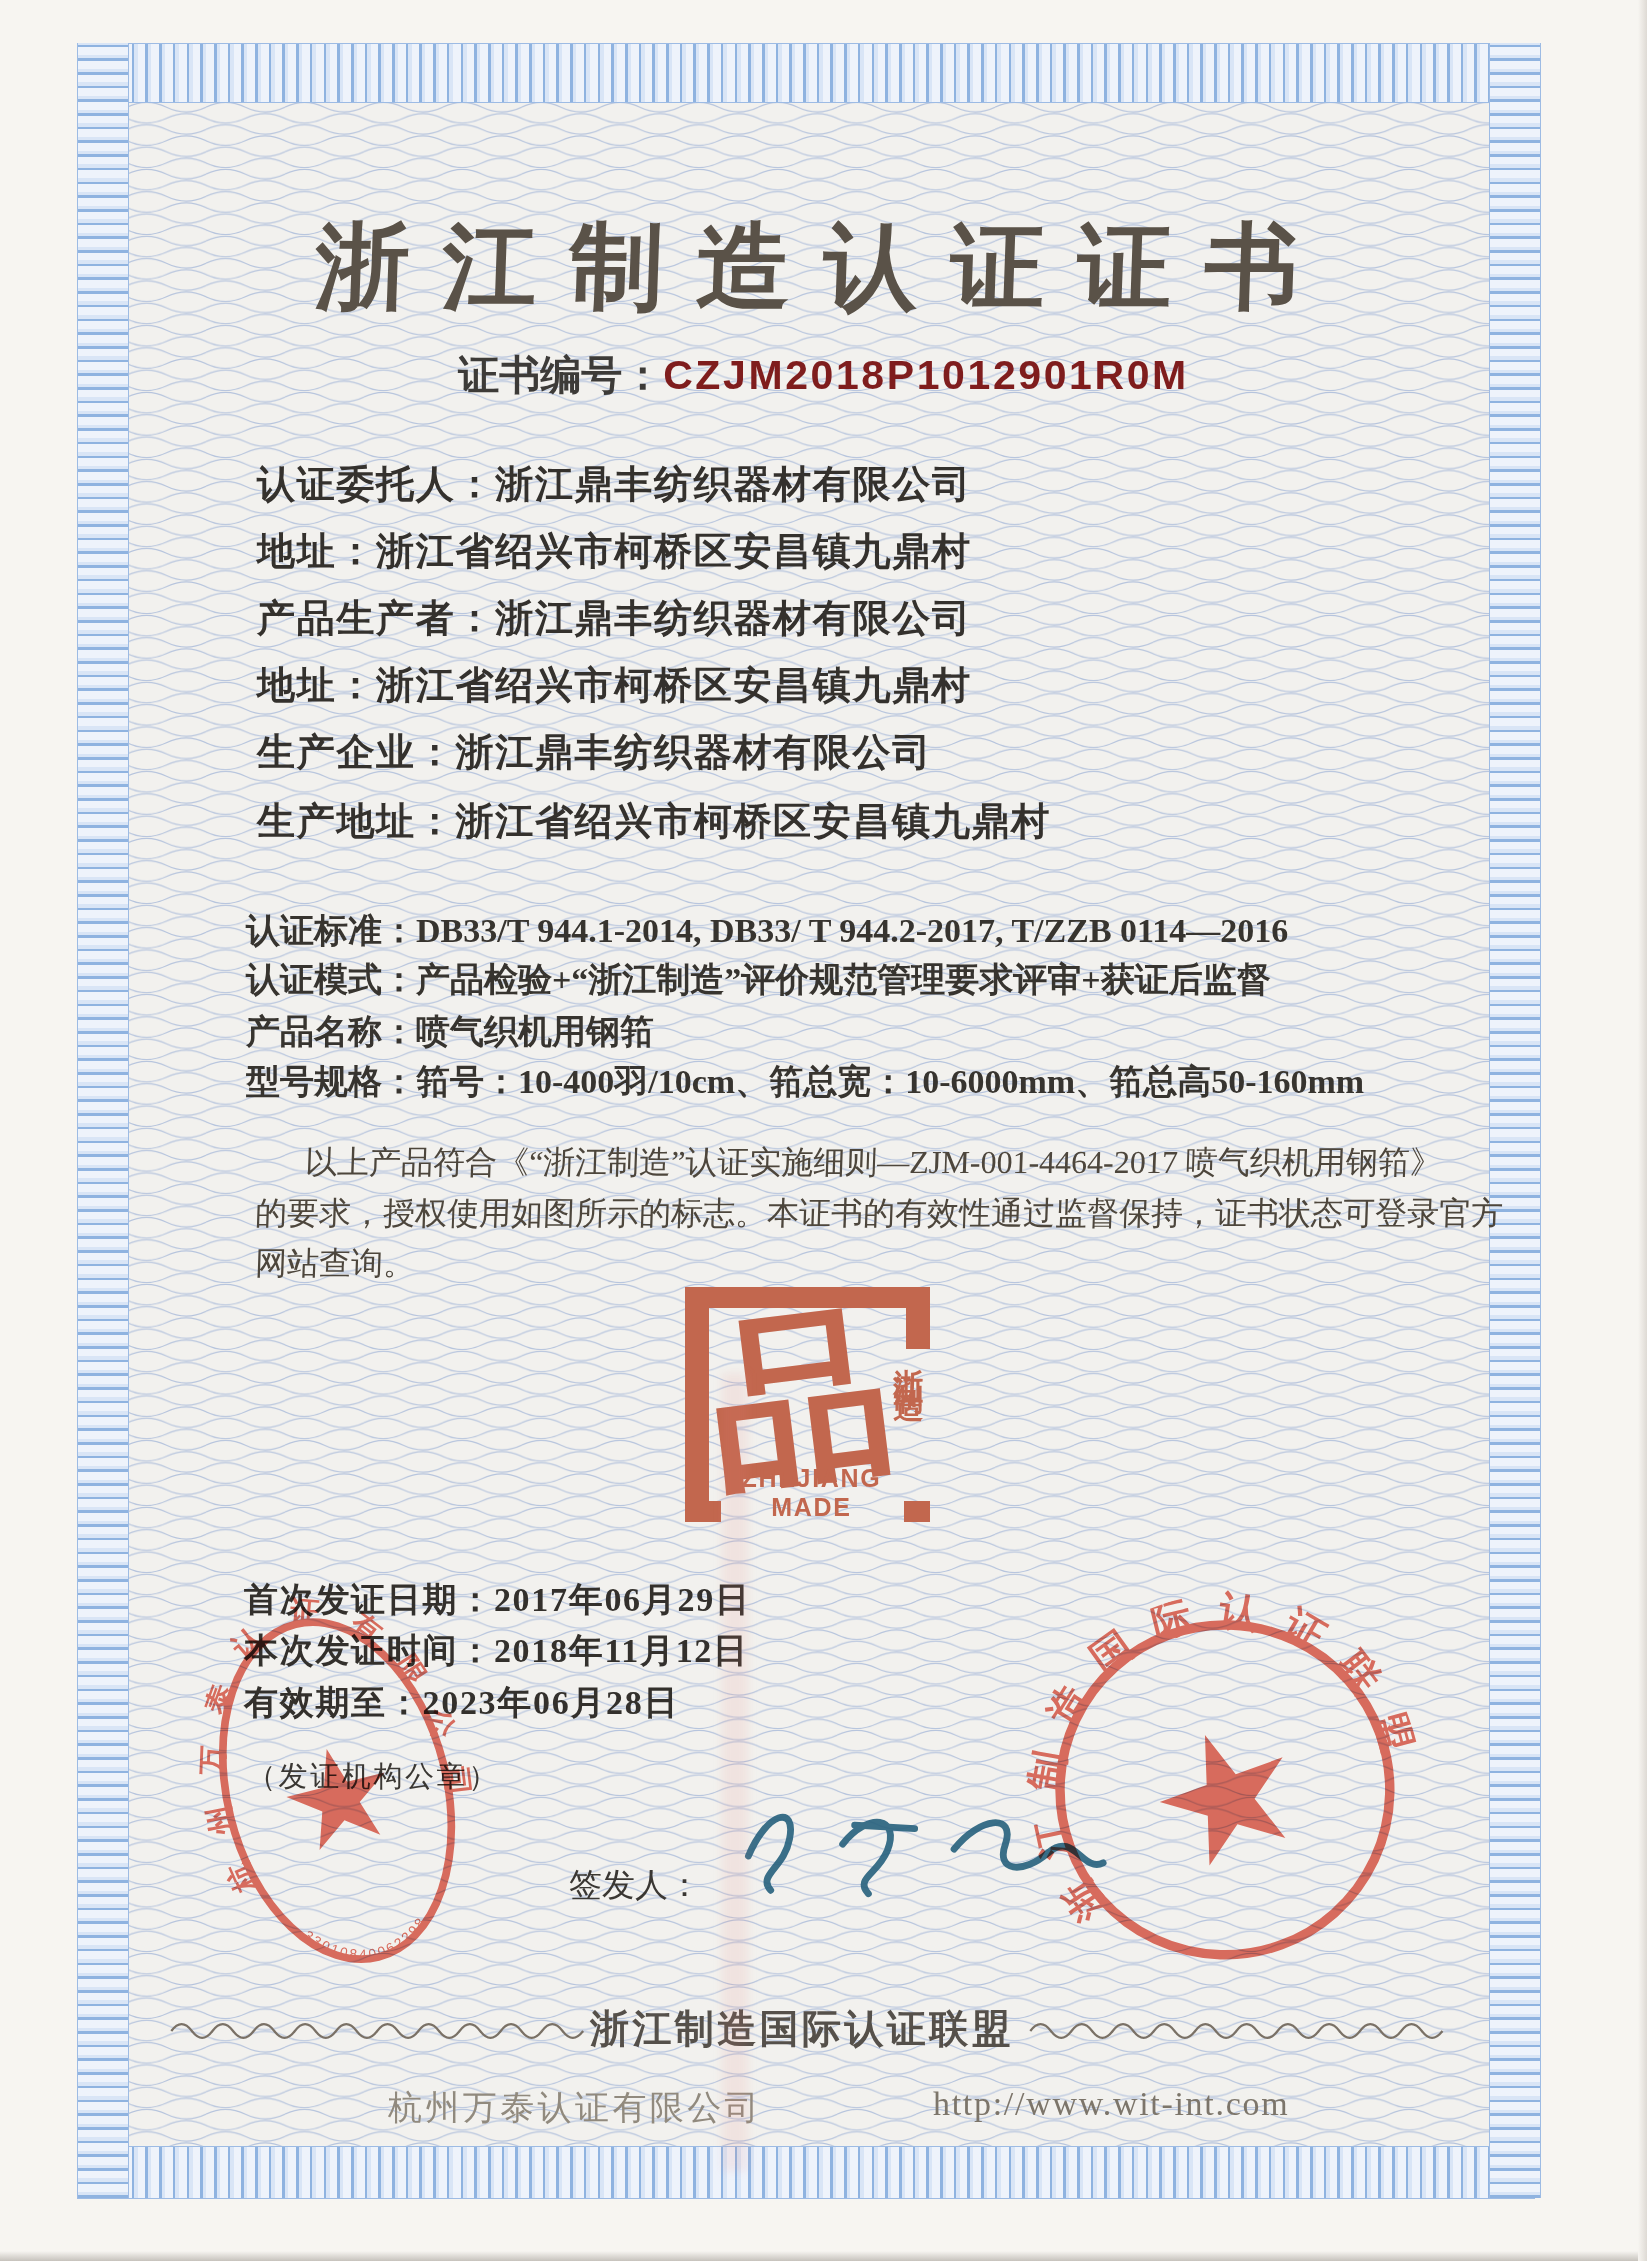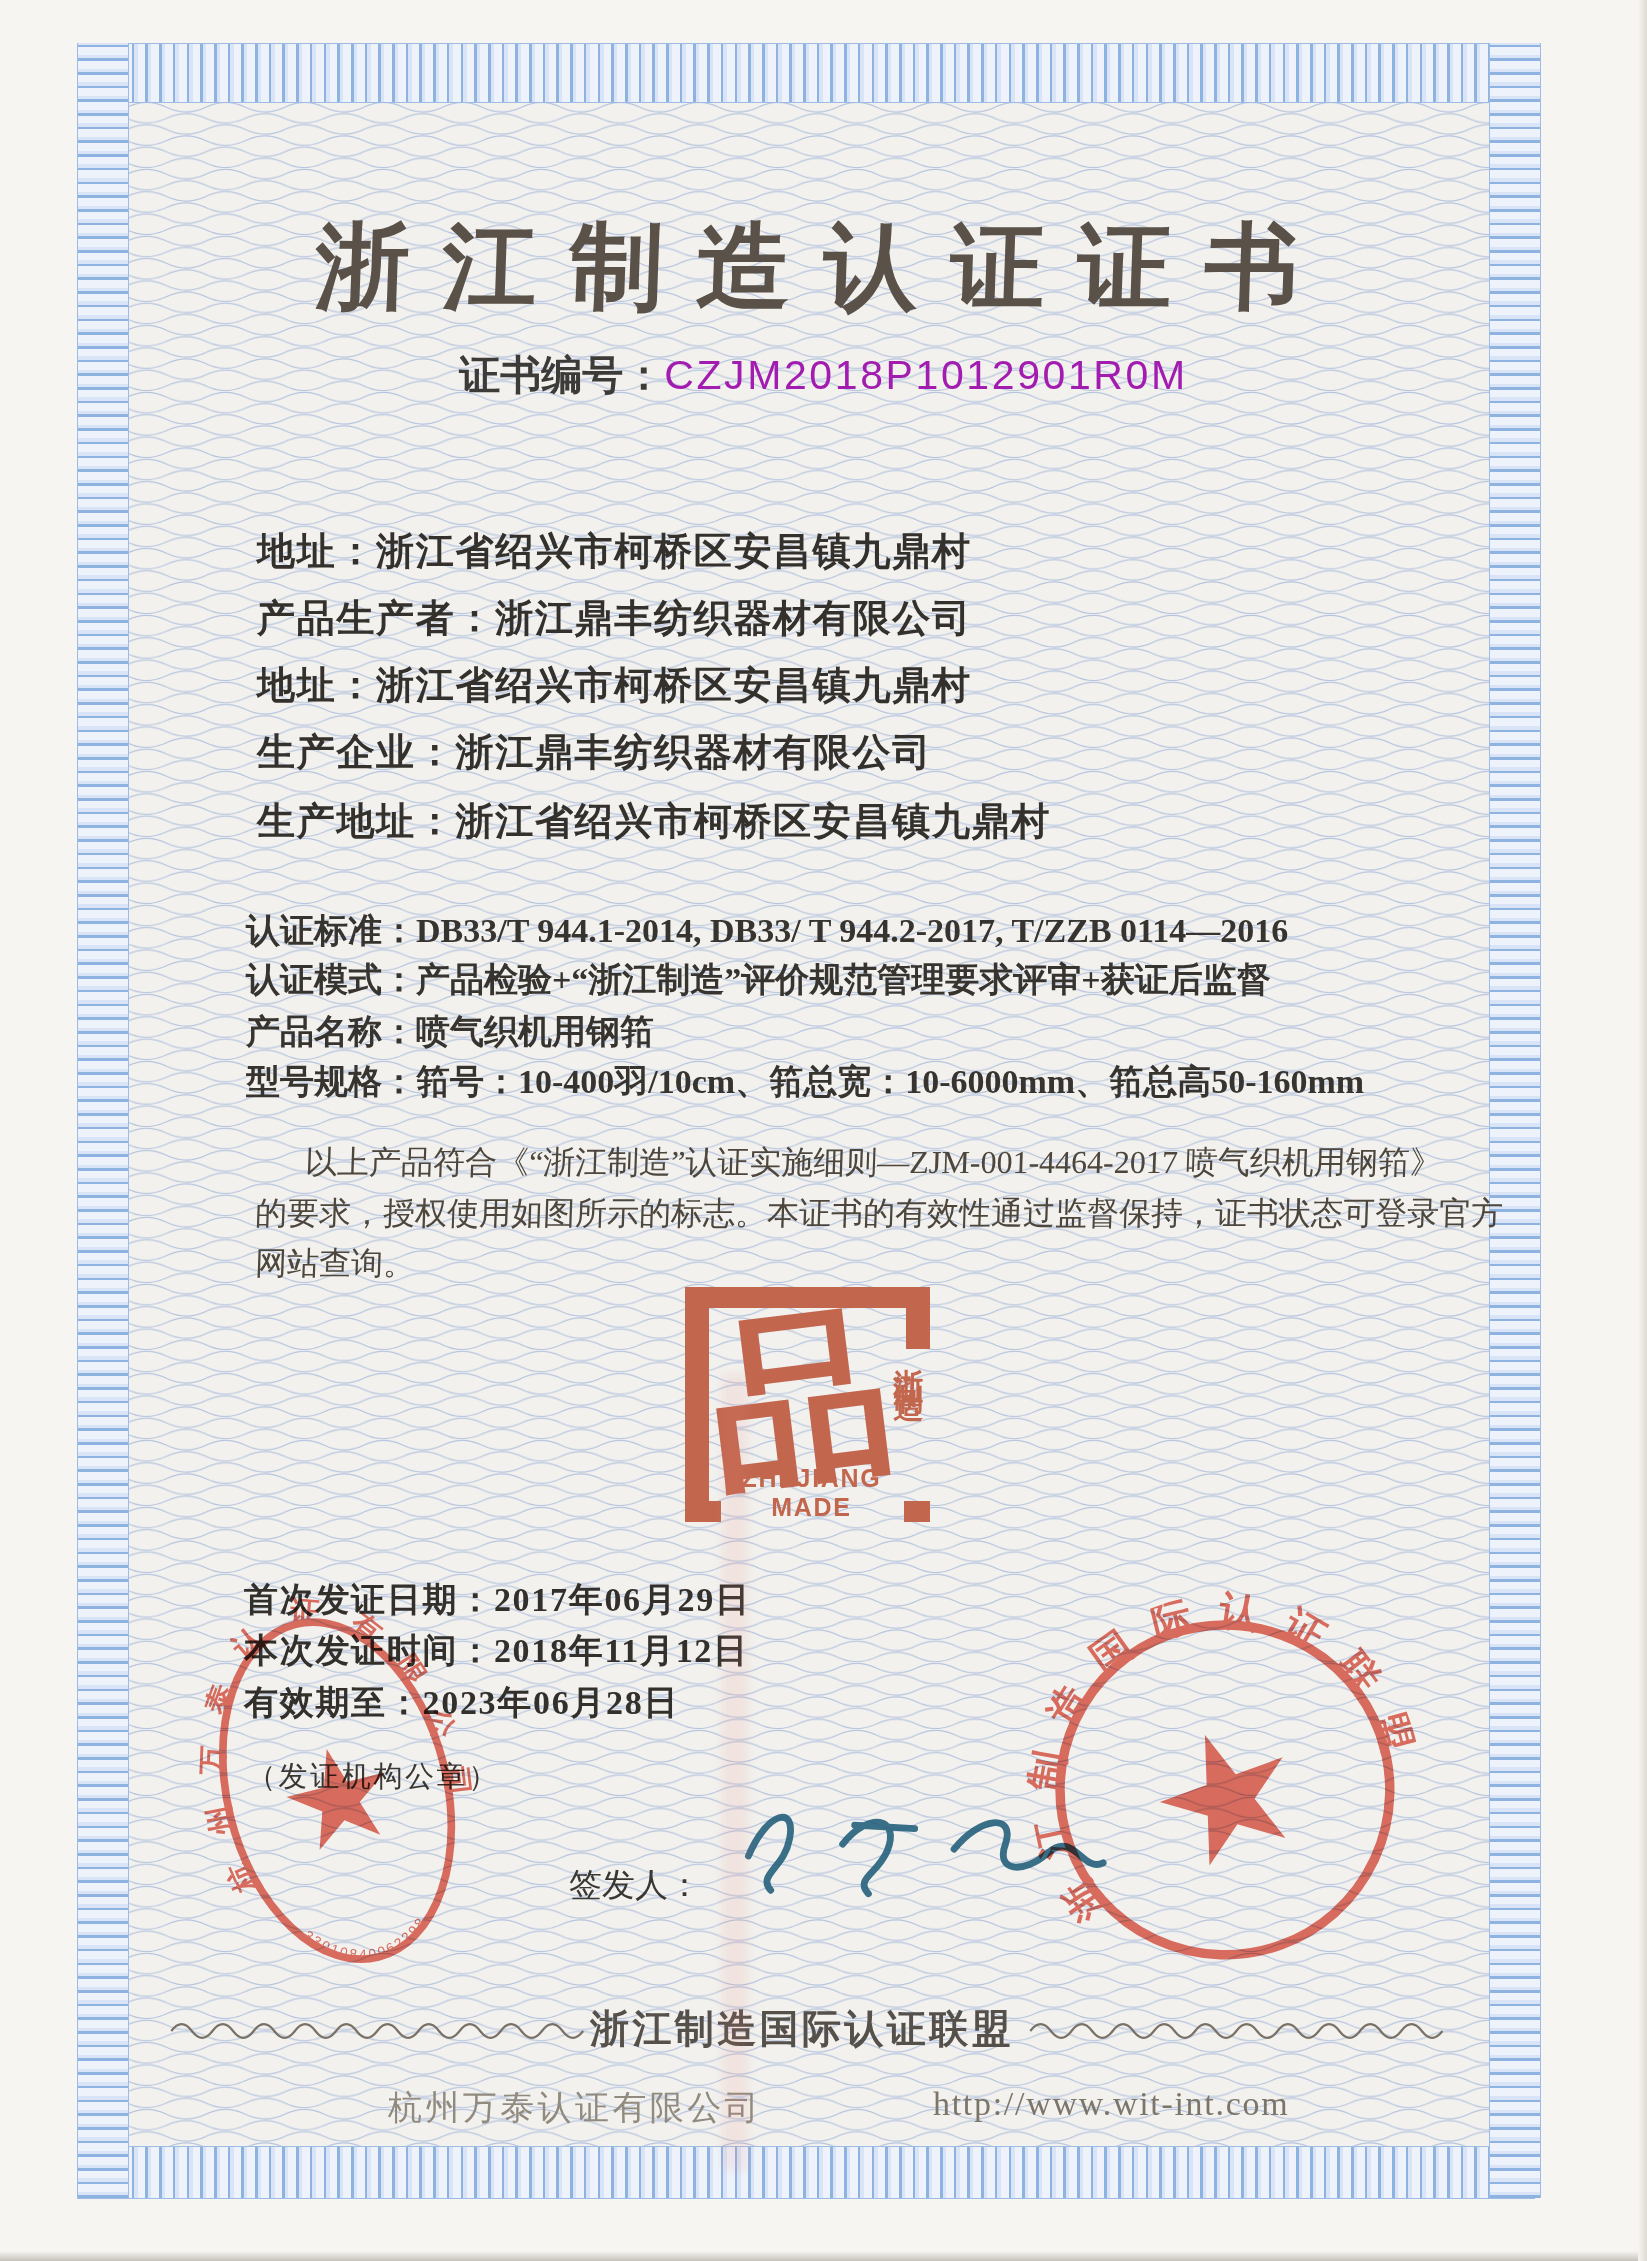--- a/index.html
+++ b/index.html
@@ -16,21 +16,21 @@
 
   .waves{position:absolute;left:127px;top:101px;width:1362px;height:2045px;z-index:1;}
 
   .content{position:absolute;inset:0;z-index:3;}
 
   .title{position:absolute;left:0;top:204px;width:1647px;text-align:center;
     font-size:94px;font-weight:bold;letter-spacing:33px;color:#5a5248;
     transform:skewX(-2deg);}
   .certline{position:absolute;left:0;top:348px;width:1647px;text-align:center;font-size:41px;color:#3d3b38;}
   .certline .lab{font-weight:bold;font-family:Liberation Serif, serif;margin-top:24px;}
-  .certline .num{font-family:"Liberation Sans","DejaVu Sans",sans-serif;letter-spacing:2.6px;color:#a21caf;}
+  .certline .num{font-family:"Liberation Sans","DejaVu Sans",sans-serif;letter-spacing:2.6px;color:#7f1d1d;font-weight:bold;}
 
   .fieldline{position:absolute;left:257px;font-size:38px;font-weight:bold;color:#34312d;letter-spacing:1.7px;white-space:nowrap;}
   .specline{position:absolute;left:246px;font-size:34px;font-weight:bold;color:#37342f;white-space:nowrap;}
   .stmtline{position:absolute;left:255px;font-size:32px;color:#4d463c;white-space:nowrap;transform:skewX(-2deg);}
 
   
   .logo{position:absolute;left:685px;top:1287px;width:245px;height:235px;}
   .logo .bar{position:absolute;background:#c2674e;}
   .logo .glyph{position:absolute;left:24px;top:19px;font-size:182px;line-height:1;
       font-weight:bold;color:#c2674e;transform:rotate(-7deg);font-family:"DejaVu Serif",serif;}
@@ -80,20 +80,21 @@
   <div class="lace vert" style="left:1489px;top:43px;width:50px;height:2155px;"></div>
 
   <div class="content">
 
     <div class="title">浙江制造认证证书</div>
 
     <div class="certline">
       <span class="lab">证书编号：</span><span class="num">CZJM2018P1012901R0M</span>
     </div>
 
+    <div class="fieldline" style="top:459px"><span>认证委托人：</span><span>浙江鼎丰纺织器材有限公司</span></div>
     <div class="fieldline" style="top:526px"><span>地址：</span><span>浙江省绍兴市柯桥区安昌镇九鼎村</span></div>
     <div class="fieldline" style="top:593px"><span>产品生产者：</span><span>浙江鼎丰纺织器材有限公司</span></div>
     <div class="fieldline" style="top:660px"><span>地址：</span><span>浙江省绍兴市柯桥区安昌镇九鼎村</span></div>
     <div class="fieldline" style="top:727px"><span>生产企业：</span><span>浙江鼎丰纺织器材有限公司</span></div>
     <div class="fieldline" style="top:796px"><span>生产地址：</span><span>浙江省绍兴市柯桥区安昌镇九鼎村</span></div>
 
     <div class="specline" style="top:908px"><span>认证标准：</span><span>DB33/T 944.1-2014, DB33/ T 944.2-2017, T/ZZB 0114—2016</span></div>
     <div class="specline" style="top:957px"><span>认证模式：</span><span>产品检验+“浙江制造”评价规范管理要求评审+获证后监督</span></div>
     <div class="specline" style="top:1009px"><span>产品名称：</span><span>喷气织机用钢筘</span></div>
     <div class="specline" style="top:1059px"><span>型号规格：</span><span>筘号：10-400羽/10cm、筘总宽：10-6000mm、筘总高50-160mm</span></div>

